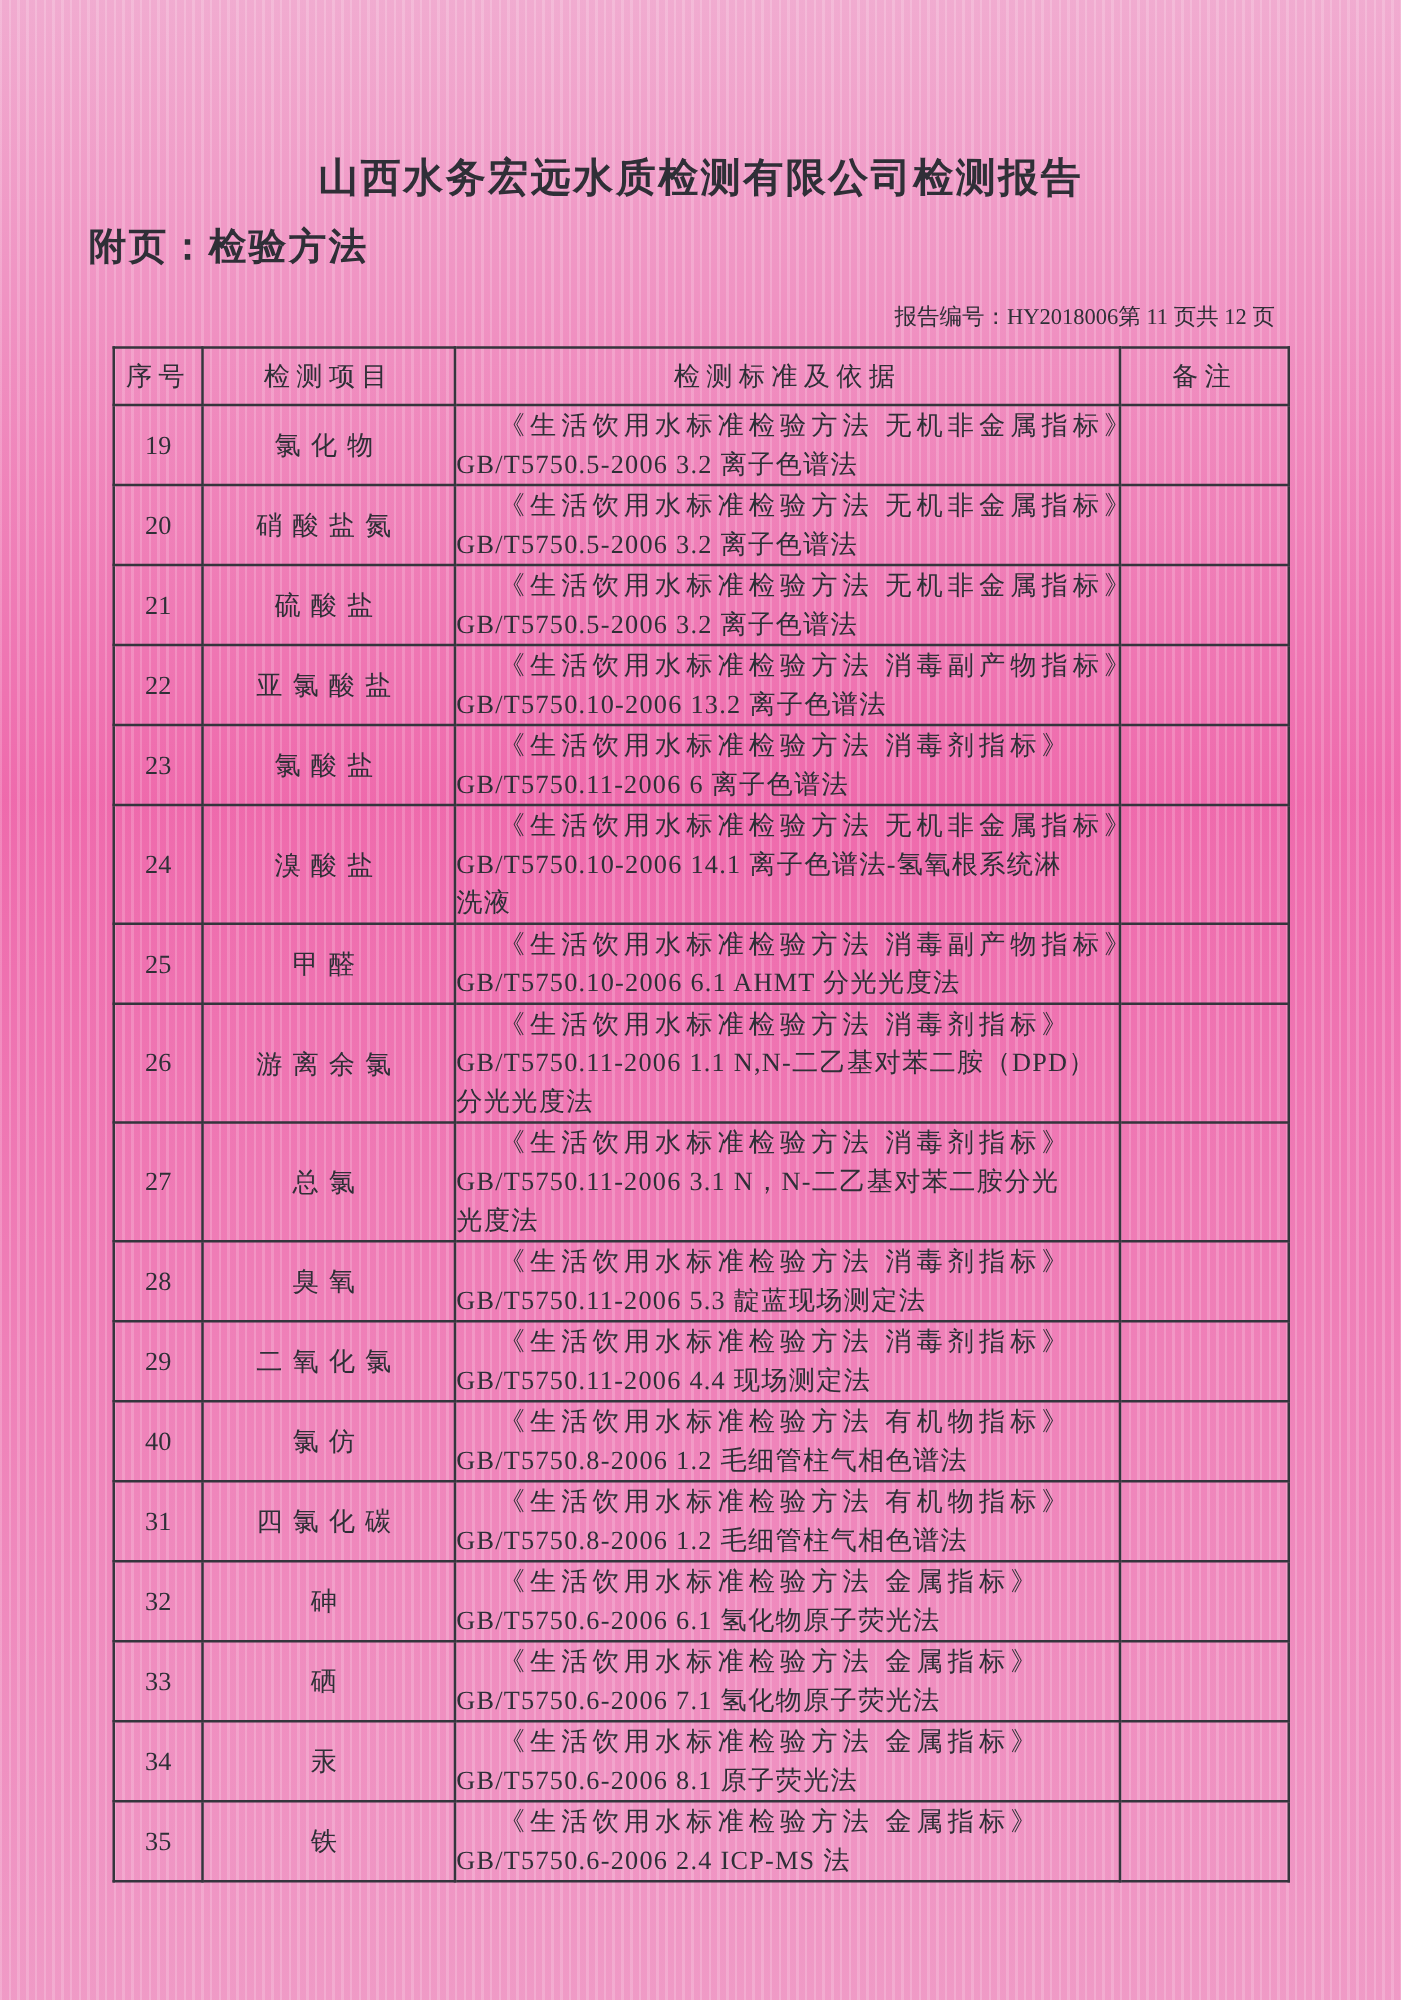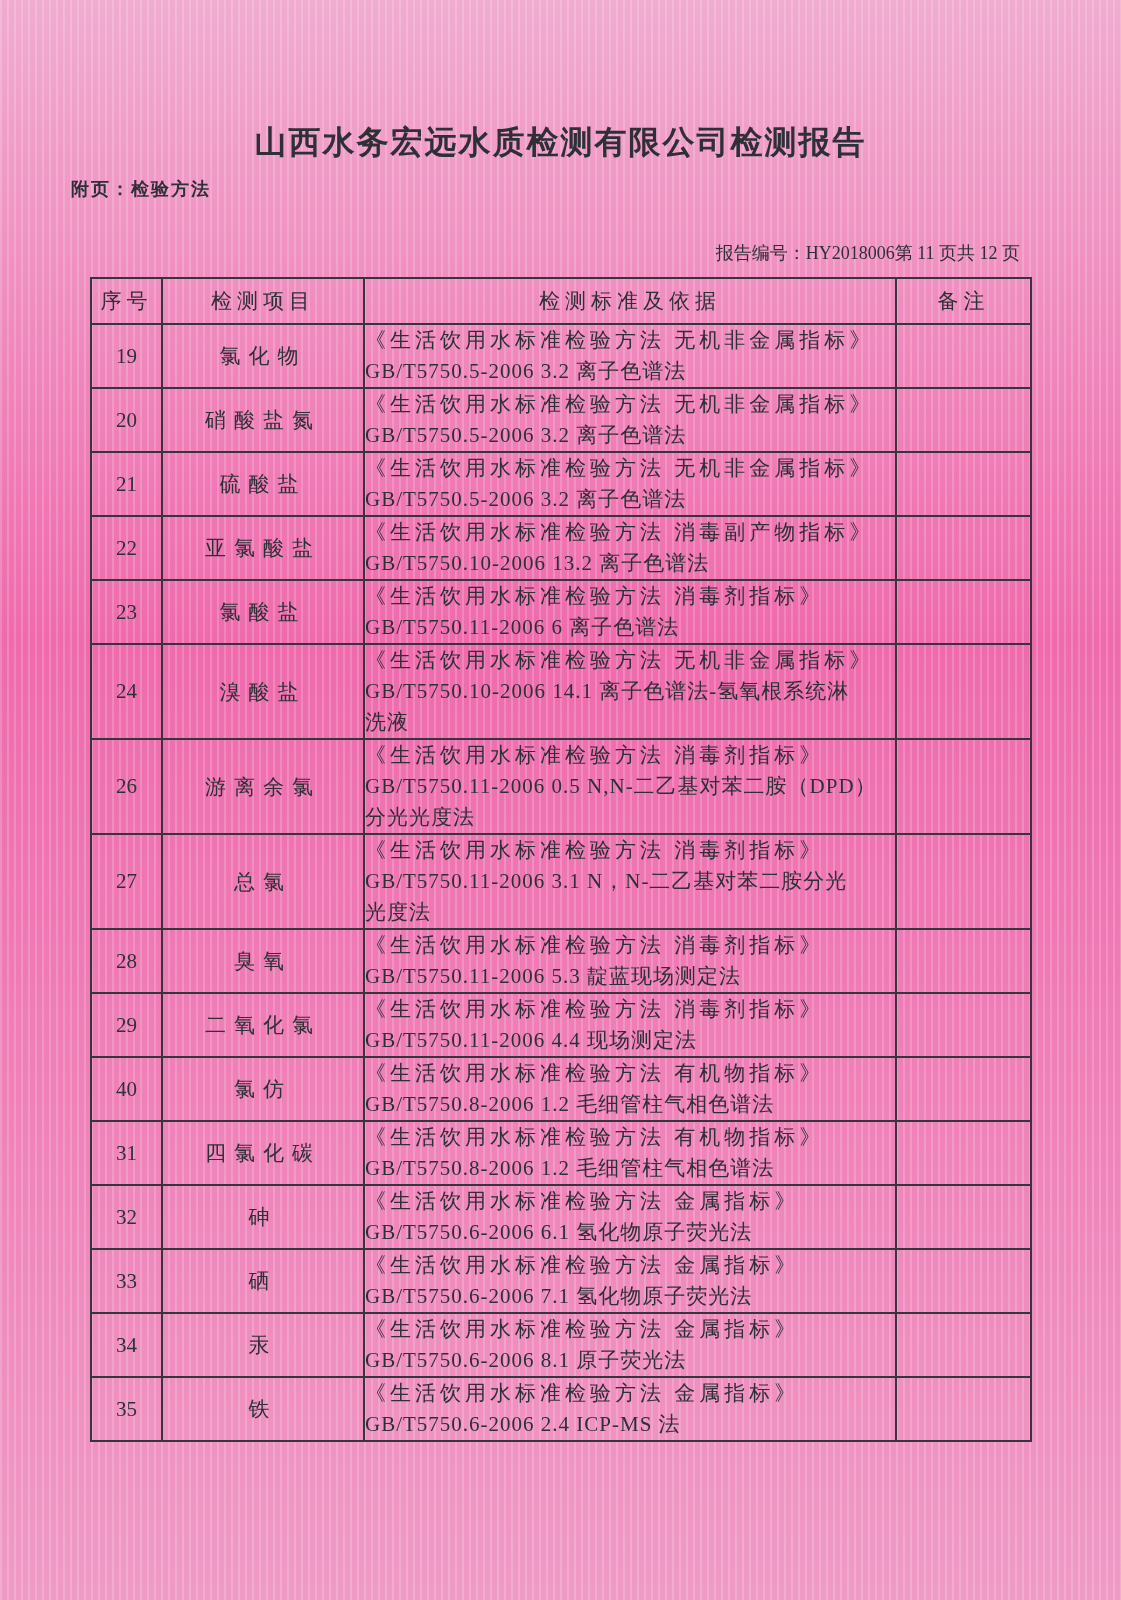--- a/index.html
+++ b/index.html
@@ -26,21 +26,21 @@
   }
   .title{
     position:absolute;top:121px;left:0;width:100%;
     text-align:center;
     font-family:"Liberation Sans","DejaVu Sans",sans-serif;
     font-weight:bold;font-size:32px;letter-spacing:2px;
     z-index:2;
   }
   .subtitle{
     position:absolute;top:177px;left:71px;
-    font-weight:bold;font-size:18px;letter-spacing:2px;
+    font-weight:bold;font-size:30px;letter-spacing:2px;
     z-index:2;
   }
   .meta-row{
     position:absolute;top:241px;left:72px;width:948px;
     display:flex;justify-content:flex-end;align-items:baseline;
     font-size:18px;
     z-index:2;
   }
   table.methods{
     position:absolute;top:277px;left:90px;
@@ -63,21 +63,21 @@
     font-weight:normal;
     text-align:center;
     letter-spacing:5px;
     margin-top:42px;
   }
   td.c-no{text-align:center;}
   td.c-item{text-align:center;letter-spacing:8px;padding-left:8px;}
   td.c-std{padding:0 4px 0 10px;}
   td.c-remark{}
   .std-line{line-height:31px;letter-spacing:1px;white-space:nowrap;}
-  .std-line.std-title{letter-spacing:4px;}
+  .std-line.std-title{letter-spacing:4px;margin-left:34px;}
 </style>
 </head>
 <body>
 
 <div class="page">
 
   <div class="title">山西水务宏远水质检测有限公司检测报告</div>
 
   <div class="subtitle">附页：检验方法</div>
 
@@ -151,25 +151,34 @@
       <td class="c-no">24</td>
       <td class="c-item">溴酸盐</td>
       <td class="c-std">
             <div class="std-line std-title">《生活饮用水标准检验方法 无机非金属指标》</div>
             <div class="std-line">GB/T5750.10-2006 14.1 离子色谱法-氢氧根系统淋</div>
             <div class="std-line">洗液</div>
           </td>
       <td class="c-remark"></td>
     </tr>
         <tr>
+      <td class="c-no">25</td>
+      <td class="c-item">甲醛</td>
+      <td class="c-std">
+            <div class="std-line std-title">《生活饮用水标准检验方法 消毒副产物指标》</div>
+            <div class="std-line">GB/T5750.10-2006 6.1 AHMT 分光光度法</div>
+          </td>
+      <td class="c-remark"></td>
+    </tr>
+        <tr>
       <td class="c-no">26</td>
       <td class="c-item">游离余氯</td>
       <td class="c-std">
             <div class="std-line std-title">《生活饮用水标准检验方法  消毒剂指标》</div>
-            <div class="std-line">GB/T5750.11-2006 0.5 N,N-二乙基对苯二胺（DPD）</div>
+            <div class="std-line">GB/T5750.11-2006 1.1 N,N-二乙基对苯二胺（DPD）</div>
             <div class="std-line">分光光度法</div>
           </td>
       <td class="c-remark"></td>
     </tr>
         <tr>
       <td class="c-no">27</td>
       <td class="c-item">总氯</td>
       <td class="c-std">
             <div class="std-line std-title">《生活饮用水标准检验方法  消毒剂指标》</div>
             <div class="std-line">GB/T5750.11-2006 3.1 N，N-二乙基对苯二胺分光</div>

